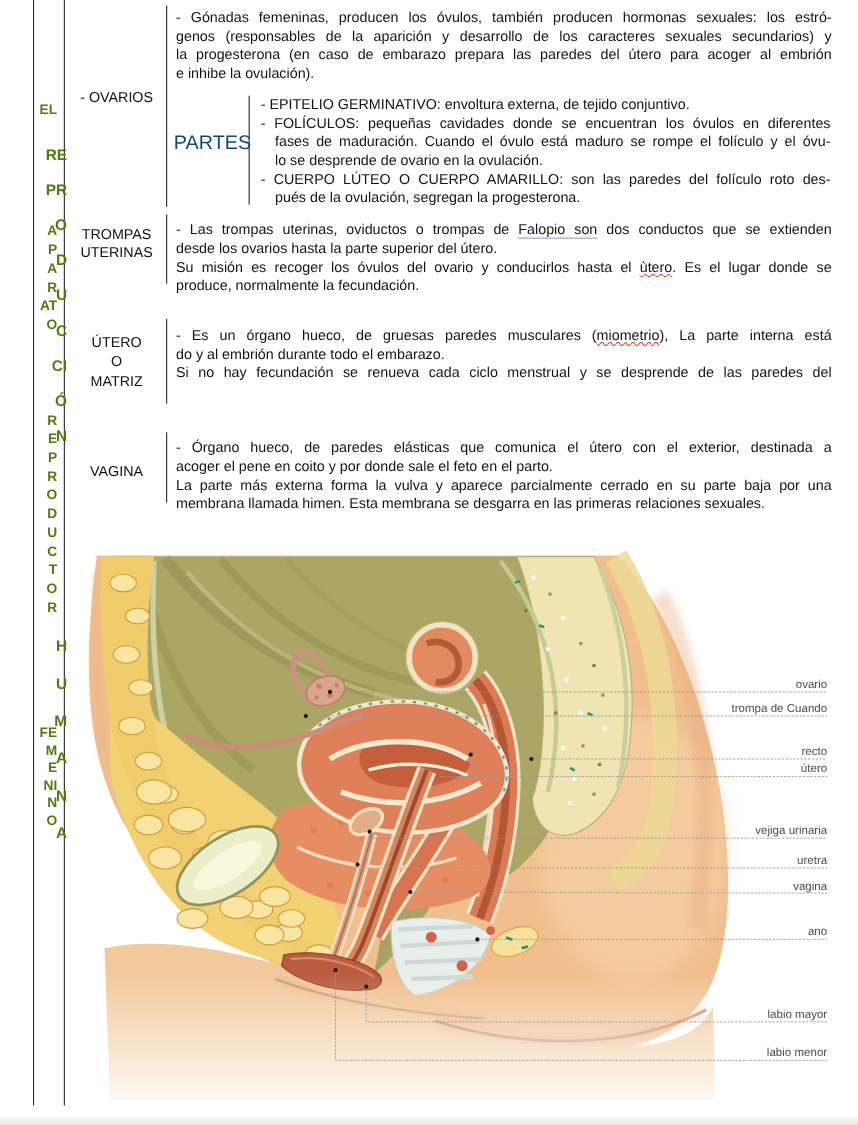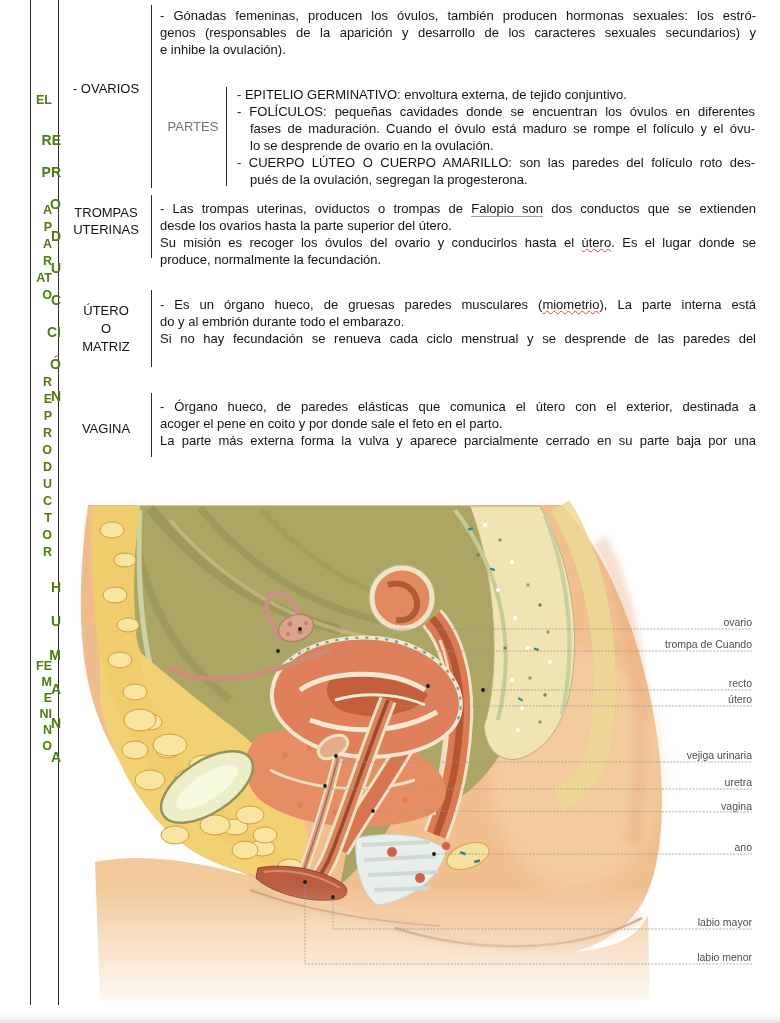--- a/index.html
+++ b/index.html
@@ -6,21 +6,21 @@
   .page{position:relative;width:780px;height:1023px;background:#ffffff;overflow:hidden;
         font-family:"Liberation Sans",sans-serif;color:#161616;}
   
   .vline{position:absolute;width:1px;background:#2b2b2b;}
   
   .vword{position:absolute;font-weight:bold;word-break:break-all;text-align:right;color:#4d7c0f;}
   .vw1{left:5px;width:20px;font-size:14px;margin-left:36px;}
   .vw2{left:36px;width:16px;font-size:12.5px;}
   
   .rowlab{position:absolute;left:62px;width:88px;text-align:center;font-size:13px;line-height:17px;color:#111;}
-  .parteslab{position:absolute;left:158px;top:119px;width:70px;text-align:center;font-size:13px;color:#737373;}
+  .parteslab{position:absolute;left:158px;top:119px;width:70px;text-align:center;font-size:18px;color:#0c4a6e;}
   
   .tb{position:absolute;font-size:13px;line-height:17px;color:#141414;}
   .ln{height:17px;text-align:justify;}
   .ln.j{text-align-last:justify;}
   .ln.ind{padding-left:13px;}
   .b{font-weight:normal;}
   .ub{border-bottom:1.5px solid #8ba7bd;margin-top:36px;}
   .sq{text-decoration:underline;text-decoration-style:wavy;text-decoration-color:#d9493a;text-decoration-thickness:1px;}
   
   .figlab{position:absolute;right:28px;font-size:10.5px;line-height:12px;color:#4d4d4d;text-align:right;}
@@ -271,20 +271,21 @@
   <div class="rowlab" style="top:302px;line-height:18px">
     <div>ÚTERO</div>
     <div>O</div>
     <div>MATRIZ</div>
   </div>
   <div class="rowlab" style="top:420px">VAGINA</div>
 
   <div class="tb" style="left:160px;top:7px;width:596px">
     <div class="ln j"><span>- Gónadas femeninas, producen los óvulos, también producen hormonas sexuales: </span><span class="b">los estró-</span></div>
     <div class="ln j"><span class="b">genos </span><span>(responsables de la aparición y desarrollo de los caracteres sexuales secundarios) </span><span class="b">y</span></div>
+    <div class="ln j"><span class="b">la progesterona </span><span>(en caso de embarazo prepara las paredes del útero para acoger al embrión</span></div>
     <div class="ln">e inhibe la ovulación).</div>
   </div>
 
   <div class="tb" style="left:237px;top:86px;width:518px">
     <div class="ln">- EPITELIO GERMINATIVO: envoltura externa, de tejido conjuntivo.</div>
     <div class="ln j">- FOLÍCULOS: pequeñas cavidades donde se encuentran los óvulos en diferentes</div>
     <div class="ln j ind">fases de maduración. Cuando el óvulo está maduro se rompe el folículo y el óvu-</div>
     <div class="ln ind">lo se desprende de ovario en la ovulación.</div>
     <div class="ln j">- CUERPO LÚTEO O CUERPO AMARILLO: son las paredes del folículo roto des-</div>
     <div class="ln ind">pués de la ovulación, segregan la progesterona.</div>
@@ -300,20 +301,21 @@
   <div class="tb" style="left:160px;top:296px;width:596px">
     <div class="ln j"><span>- Es un órgano hueco, de gruesas paredes musculares (</span><span class="sq">miometrio</span><span>), La parte interna está</span></div>
     <div class="ln">do y al embrión durante todo el embarazo.</div>
     <div class="ln j">Si no hay fecundación se renueva cada ciclo menstrual y se desprende de las paredes del</div>
   </div>
 
   <div class="tb" style="left:160px;top:398px;width:596px">
     <div class="ln j">- Órgano hueco, de paredes elásticas que comunica el útero con el exterior, destinada a</div>
     <div class="ln">acoger el pene en coito y por donde sale el feto en el parto.</div>
     <div class="ln j">La parte más externa forma la vulva y aparece parcialmente cerrado en su parte baja por una</div>
+    <div class="ln">membrana llamada himen. Esta membrana se desgarra en las primeras relaciones sexuales.</div>
   </div>
 
   <div class="figlab" style="top:616px">ovario</div>
   <div class="figlab" style="top:638px">trompa de Cuando</div>
   <div class="figlab" style="top:677px">recto</div>
   <div class="figlab" style="top:693px">útero</div>
   <div class="figlab" style="top:749px">vejiga urinaria</div>
   <div class="figlab" style="top:776px">uretra</div>
   <div class="figlab" style="top:800px">vagina</div>
   <div class="figlab" style="top:841px">ano</div>

